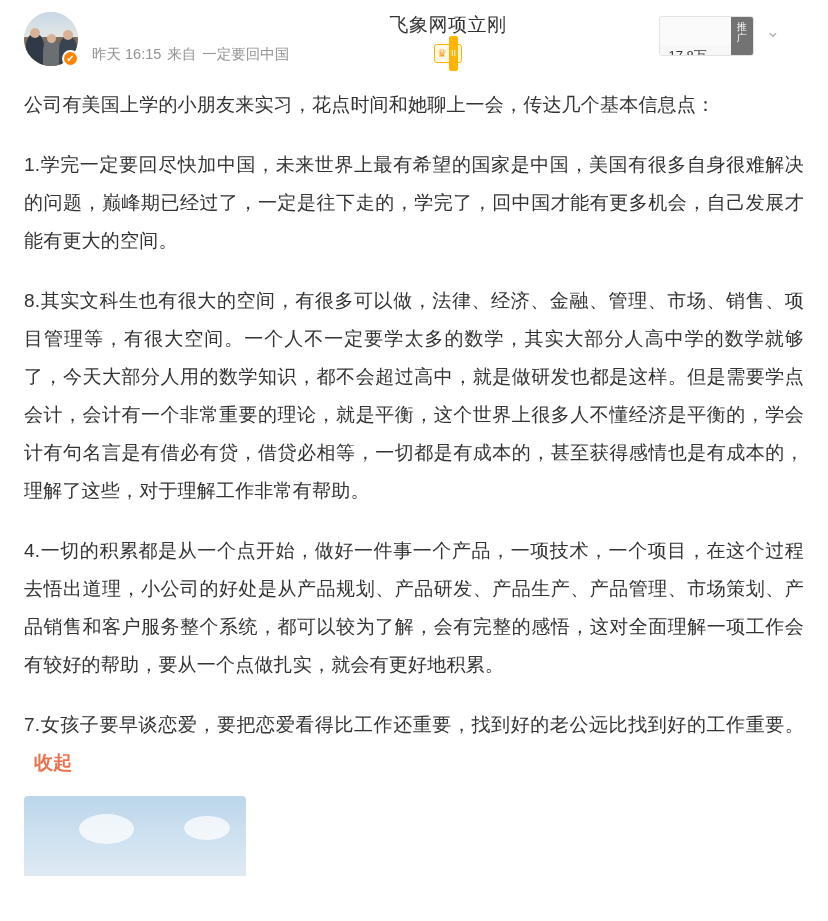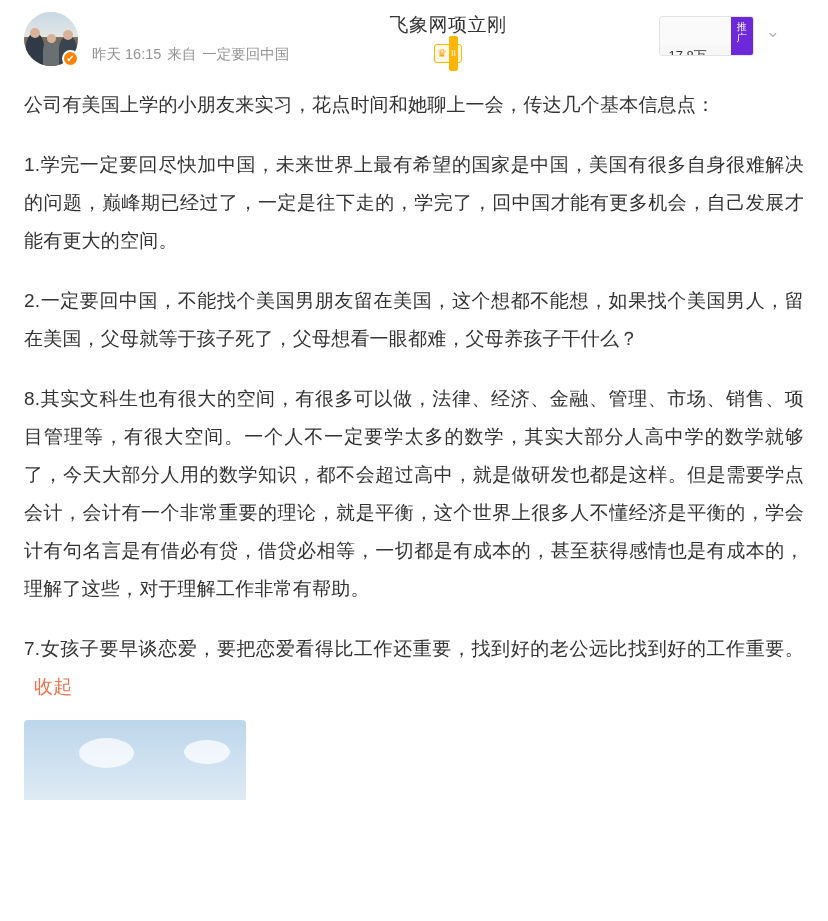--- a/index.html
+++ b/index.html
@@ -157,21 +157,21 @@
   .promo-num {
     padding: 3px 24px 0 8px;
     text-align: center;
     background: #f7f7f7;
     margin-top: 28px;
   }
   .promo-num .n { font-size: 13px; color:#333; line-height: 15px;}
   .promo-num .l { font-size: 16px; color:#999; line-height: 13px;}
   .promo-tag {
     width: 18px;
-    background: #6d28d9;
+    background: #737373;
     color: #fff;
     font-size: 10px;
     line-height: 11px;
     padding: 4px 2px;
     text-align: center;
     letter-spacing: 0;
   }
   .chev {
     color: #b5b5b5;
     font-size: 17px;
@@ -190,20 +190,21 @@
     text-align: justify;
   }
   .content p {
     margin: 0 0 22px 0;
   }
   .content p:last-child { margin-bottom: 6px; }
   .fold-link {
     color: #eb7350;
     margin-left: 10px;
     cursor: pointer;
+    font-weight: bold;
   }
 
   
   .media {
     padding-top: 8px;
   }
   .media-img {
     width: 222px;
     height: 80px;
     border-radius: 4px 4px 0 0;
@@ -263,22 +264,22 @@
         </div>
         <div class="promo-tag">推广</div>
       </div>
       <div class="chev">⌄</div>
     </div>
   </div>
 
   <div class="content">
     <p>公司有美国上学的小朋友来实习，花点时间和她聊上一会，传达几个基本信息点：</p>
     <p>1.学完一定要回尽快加中国，未来世界上最有希望的国家是中国，美国有很多自身很难解决的问题，巅峰期已经过了，一定是往下走的，学完了，回中国才能有更多机会，自己发展才能有更大的空间。</p>
-    <p>2.一定要回中国，不能找个美国男朋友留在美国，这个想都不能想，如果找个美国男人，留在美国，父母就等于孩子死了，父母想看一眼都难，父母养孩子干什么？</p>
     <p>8.其实文科生也有很大的空间，有很多可以做，法律、经济、金融、管理、市场、销售、项目管理等，有很大空间。一个人不一定要学太多的数学，其实大部分人高中学的数学就够了，今天大部分人用的数学知识，都不会超过高中，就是做研发也都是这样。但是需要学点会计，会计有一个非常重要的理论，就是平衡，这个世界上很多人不懂经济是平衡的，学会计有句名言是有借必有贷，借贷必相等，一切都是有成本的，甚至获得感情也是有成本的，理解了这些，对于理解工作非常有帮助。</p>
+    <p>4.一切的积累都是从一个点开始，做好一件事一个产品，一项技术，一个项目，在这个过程去悟出道理，小公司的好处是从产品规划、产品研发、产品生产、产品管理、市场策划、产品销售和客户服务整个系统，都可以较为了解，会有完整的感悟，这对全面理解一项工作会有较好的帮助，要从一个点做扎实，就会有更好地积累。</p>
     <p><span>7.女孩子要早谈恋爱，要把恋爱看得比工作还重要，找到好的老公远比找到好的工作重要。</span><span class="fold-link">收起</span></p>
   </div>
 
   <div class="media">
     <div class="media-img">
 
       <div class="cloud c2"></div>
 
       <div class="cloud c4"></div>
     </div>

